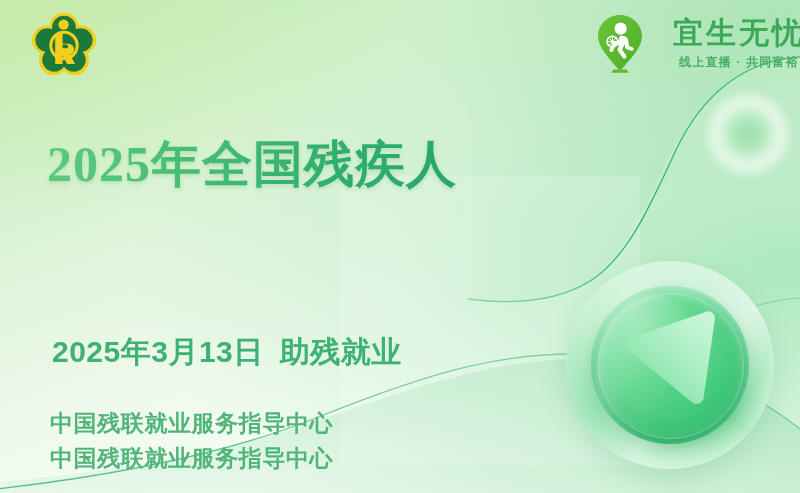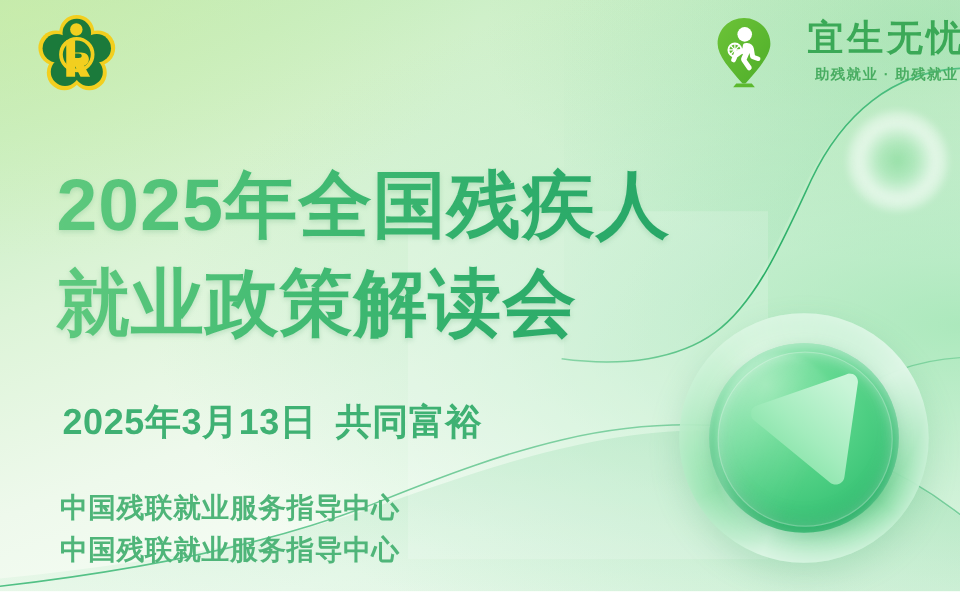--- a/index.html
+++ b/index.html
@@ -110,31 +110,32 @@
     white-space: nowrap;
   }
 
   
   .title-block {
     position: absolute;
     left: 47px;
     top: 131px;
   }
   .title-line {
-    font-size: 61px;
+    font-size: 50px;
     font-weight: bold;
     line-height: 1.33;
     letter-spacing: 1px;
     white-space: nowrap;
     background: linear-gradient(95deg, #5fc97e 0%, #46bd74 34%, #2fae6b 72%, #27a767 100%);
     -webkit-background-clip: text;
     background-clip: text;
     color: transparent;
     -webkit-text-fill-color: transparent;
     filter: drop-shadow(0 2px 2px rgba(120,190,140,0.35));
+    font-family: Liberation Serif, serif;
   }
 
   
   .date-line {
     position: absolute;
     left: 52px;
     top: 332px;
     font-size: 30px;
     font-weight: bold;
     color: #3fb173;
@@ -342,21 +343,21 @@
 
       <circle cx="28.6" cy="16.6" r="6.1" fill="#ffffff"></circle>
 
       <path d="M30.6 23.8 c3.2 0.2 5.2 2.0 5.6 4.6 l0.9 5.6 l3.4 1.2 a1.9 1.9 0 0 1 -1.2 3.6 l-4.6 -1.6 a2.4 2.4 0 0 1 -1.6 -1.9 l-0.5 -3.2 l-2.4 5.6 l4.0 5.8 a2.1 2.1 0 0 1 -3.4 2.4 l-4.6 -6.6 c-0.7 -1.0 -0.8 -2.3 -0.3 -3.4 l1.4 -3.2 l-4.2 1.6 l-1.9 4.4 a2.0 2.0 0 0 1 -3.7 -1.6 l2.2 -5.2 c0.3 -0.8 1.0 -1.4 1.8 -1.7 l5.2 -2.0 l0.4 -2.4 c0.3 -1.6 1.4 -2.2 3.5 -2.0 z" fill="#ffffff"></path>
 
       <circle cx="20.4" cy="29.6" r="5.4" fill="none" stroke="#ffffff" stroke-width="1.6"></circle>
       <path d="M20.4 24.2 v10.8 M15.0 29.6 h10.8 M16.6 25.8 l7.6 7.6 M24.2 25.8 l-7.6 7.6" stroke="#ffffff" stroke-width="1.0"></path>
     </svg>
     <div class="brand-text">
       <div class="brand-name">宜生无忧</div>
-      <div class="brand-tag">助残就业 · 助残就业</div>
+      <div class="brand-tag">线上直播 · 共同富裕</div>
     </div>
   </div>
 
   <div class="play-wrap" role="button">
     <div class="play-outer"></div>
     <div class="play-outer-gloss"></div>
     <div class="play-inner"></div>
     <div class="play-inner-rim"></div>
     <div class="play-sheen"></div>
     <svg class="play-tri" viewBox="0 0 96 104" aria-hidden="true">
@@ -367,25 +368,24 @@
           <stop offset="100%" stop-color="#c9f5d8"></stop>
         </linearGradient>
       </defs>
       <path d="M86.5 8.5 c5.4 -3.0 11.5 2.0 9.8 8.0 l-22.0 76.0 c-1.6 5.6 -8.7 7.2 -12.6 2.9 L6.0 35.0 c-3.8 -4.2 -1.2 -10.9 4.4 -11.6 z" fill="url(#triG)" transform="translate(-2,-2) rotate(-8 48 52)"></path>
     </svg>
     <span class="sr">播放</span>
   </div>
 
   <div class="title-block">
     <div class="title-line">2025年全国残疾人</div>
-    <div class="title-line">就业政策解读会</div>
   </div>
 
   <div class="date-line">
-    <span>2025年3月13日</span><span class="gap"></span><span>共同富裕</span>
+    <span>2025年3月13日</span><span class="gap"></span><span>助残就业</span>
   </div>
 
   <div class="org-block">
     <div class="org-line">中国残联就业服务指导中心</div>
     <div class="org-line">中国残联就业服务指导中心</div>
   </div>
 
 </div>
 
 </body></html>

